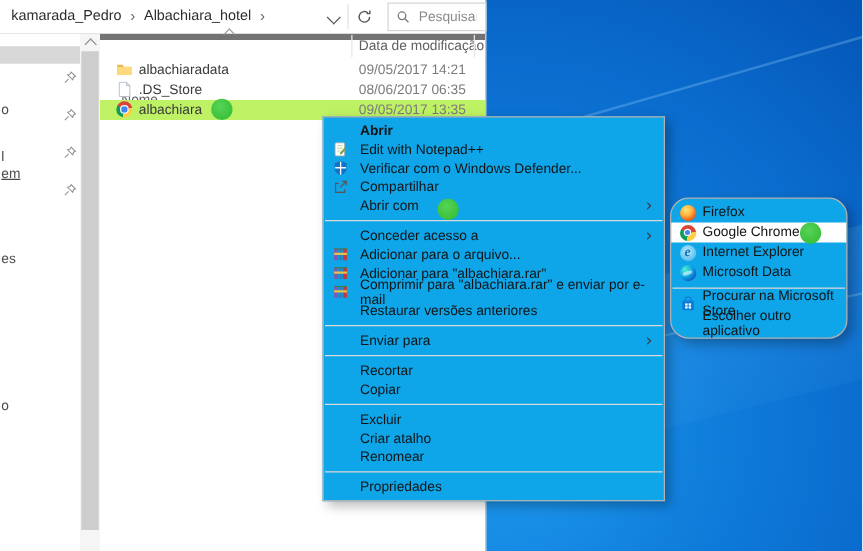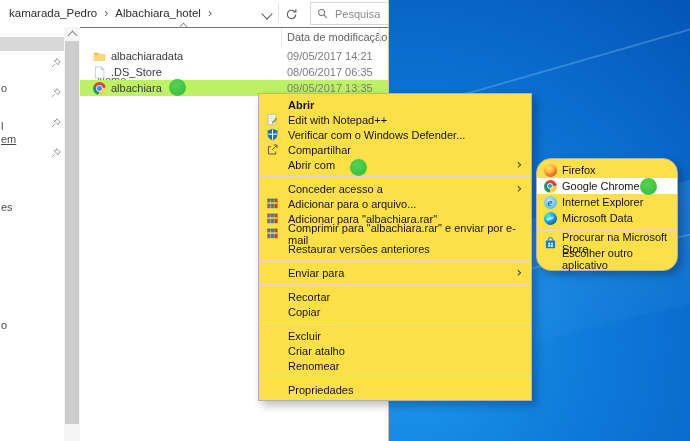--- a/index.html
+++ b/index.html
@@ -8,21 +8,21 @@
 
   
   .desktop{position:absolute;left:388px;top:0;width:302px;height:441px;z-index:0;
            background:radial-gradient(circle at 5% 78%, #1f9cf0 0%, #0e7ad9 42%, #0a6bcd 68%, #0455b6 100%);}
   .ray{position:absolute;background:rgba(160,220,255,.28);height:1.5px;transform-origin:left top;}
   .wedge{position:absolute;background:linear-gradient(rgba(120,205,255,.16),rgba(120,205,255,.05));transform-origin:left top;}
 
   
   .explorer{position:absolute;left:0;top:0;width:388px;height:441px;background:#fff;z-index:1;
             border-right:1px solid #c4c4c4;}
-  .topbar{position:absolute;left:0;top:0;width:388px;height:27px;background:#fff;border-bottom:1px solid #737373;}
+  .topbar{position:absolute;left:0;top:0;width:388px;height:27px;background:#fff;border-bottom:5px solid #737373;}
   .breadcrumb{position:absolute;left:9px;top:0;height:26px;display:flex;align-items:center;gap:7px;
               font-size:11.5px;color:#2d2d2d;white-space:nowrap;}
   .crumb-sep{color:#666;font-size:12px;}
   .addr-chevron{position:absolute;left:263px;top:10px;width:7px;height:7px;border-right:1.4px solid #5a5a5a;
                 border-bottom:1.4px solid #5a5a5a;transform:rotate(45deg);}
   .addr-divider{position:absolute;left:278px;top:3px;width:1px;height:20px;background:#e4e4e4;}
   .refresh{position:absolute;left:285px;top:7px;width:13px;height:13px;}
   .searchbox{position:absolute;left:310px;top:2px;width:77px;height:21px;border:1px solid #d6d6d6;
              background:#fff;display:flex;align-items:center;}
   .searchbox svg{margin-left:6px;flex:none;}
@@ -50,21 +50,21 @@
               border-top:1.2px solid #9a9a9a;transform:rotate(45deg);}
   .colline{position:absolute;top:1px;width:1px;height:18px;background:#e7e7e7;}
   .rows{position:absolute;left:80px;top:48px;width:308px;}
   .file-row{position:relative;height:16px;}
   .file-row.selected{background:#bef264;}
   .file-row .fi{position:absolute;left:13px;top:1px;width:13px;height:13px;}
   .file-row .fname{position:absolute;left:31px;top:2px;font-size:11px;color:#3a3a3a;}
   .file-row .fdate{position:absolute;left:207px;top:2px;font-size:11px;color:#7b7b7b;}
 
   
-  .menu{position:absolute;background:#fde047;border:1px solid #b2b2b2;box-shadow:4px 4px 9px rgba(0,0,0,.28);
+  .menu{position:absolute;background:#0ea5e9;border:1px solid #b2b2b2;box-shadow:4px 4px 9px rgba(0,0,0,.28);
         padding:3px 0;box-sizing:border-box;z-index:40;}
   #context-menu{left:258px;top:93px;width:274px;}
   #open-with-submenu{left:536px;top:158px;width:142px;z-index:41;border-radius:15px;}
   .menu-item{position:relative;display:flex;align-items:center;font-size:11px;color:#141414;
              padding-left:29px;cursor:default;}
   #context-menu .menu-item{height:15px;}
   #open-with-submenu .menu-item{height:16px;padding-left:25px;}
   .menu-item.bold{font-weight:bold;}
   .menu-item.hl{background:#ffffff;}
   .mi-icon{position:absolute;left:6px;top:50%;transform:translateY(-50%);width:14px;height:14px;

